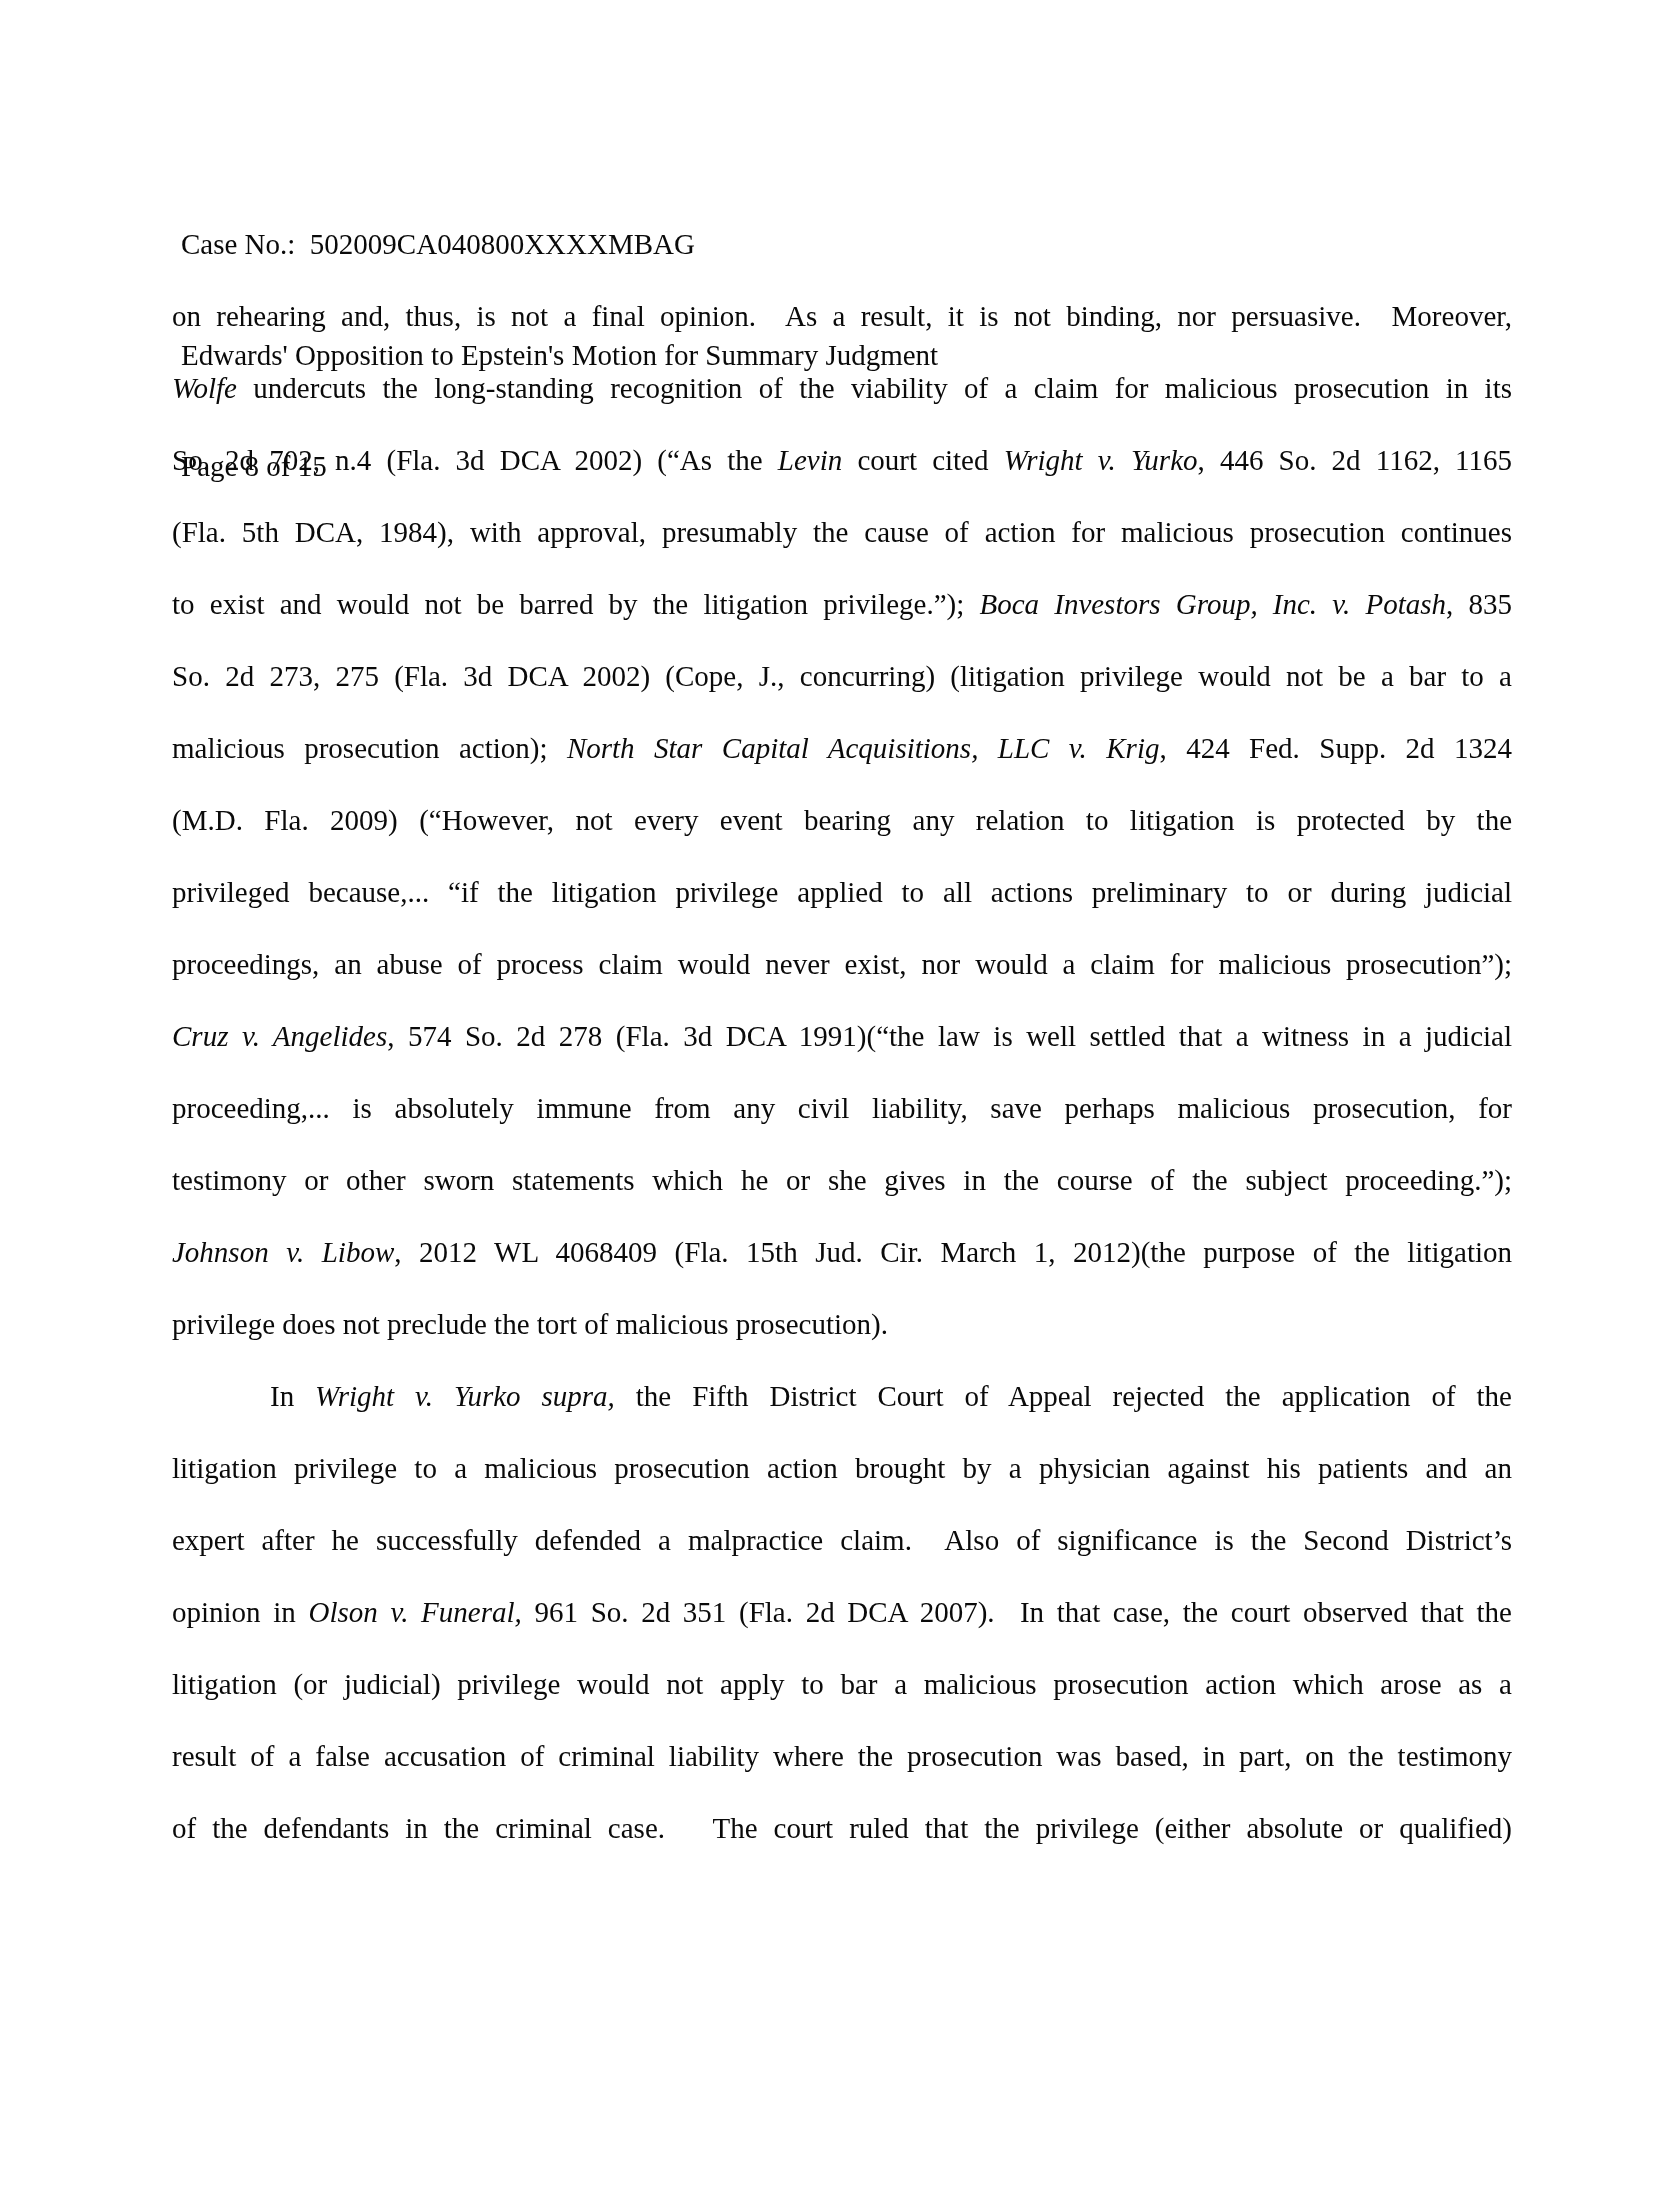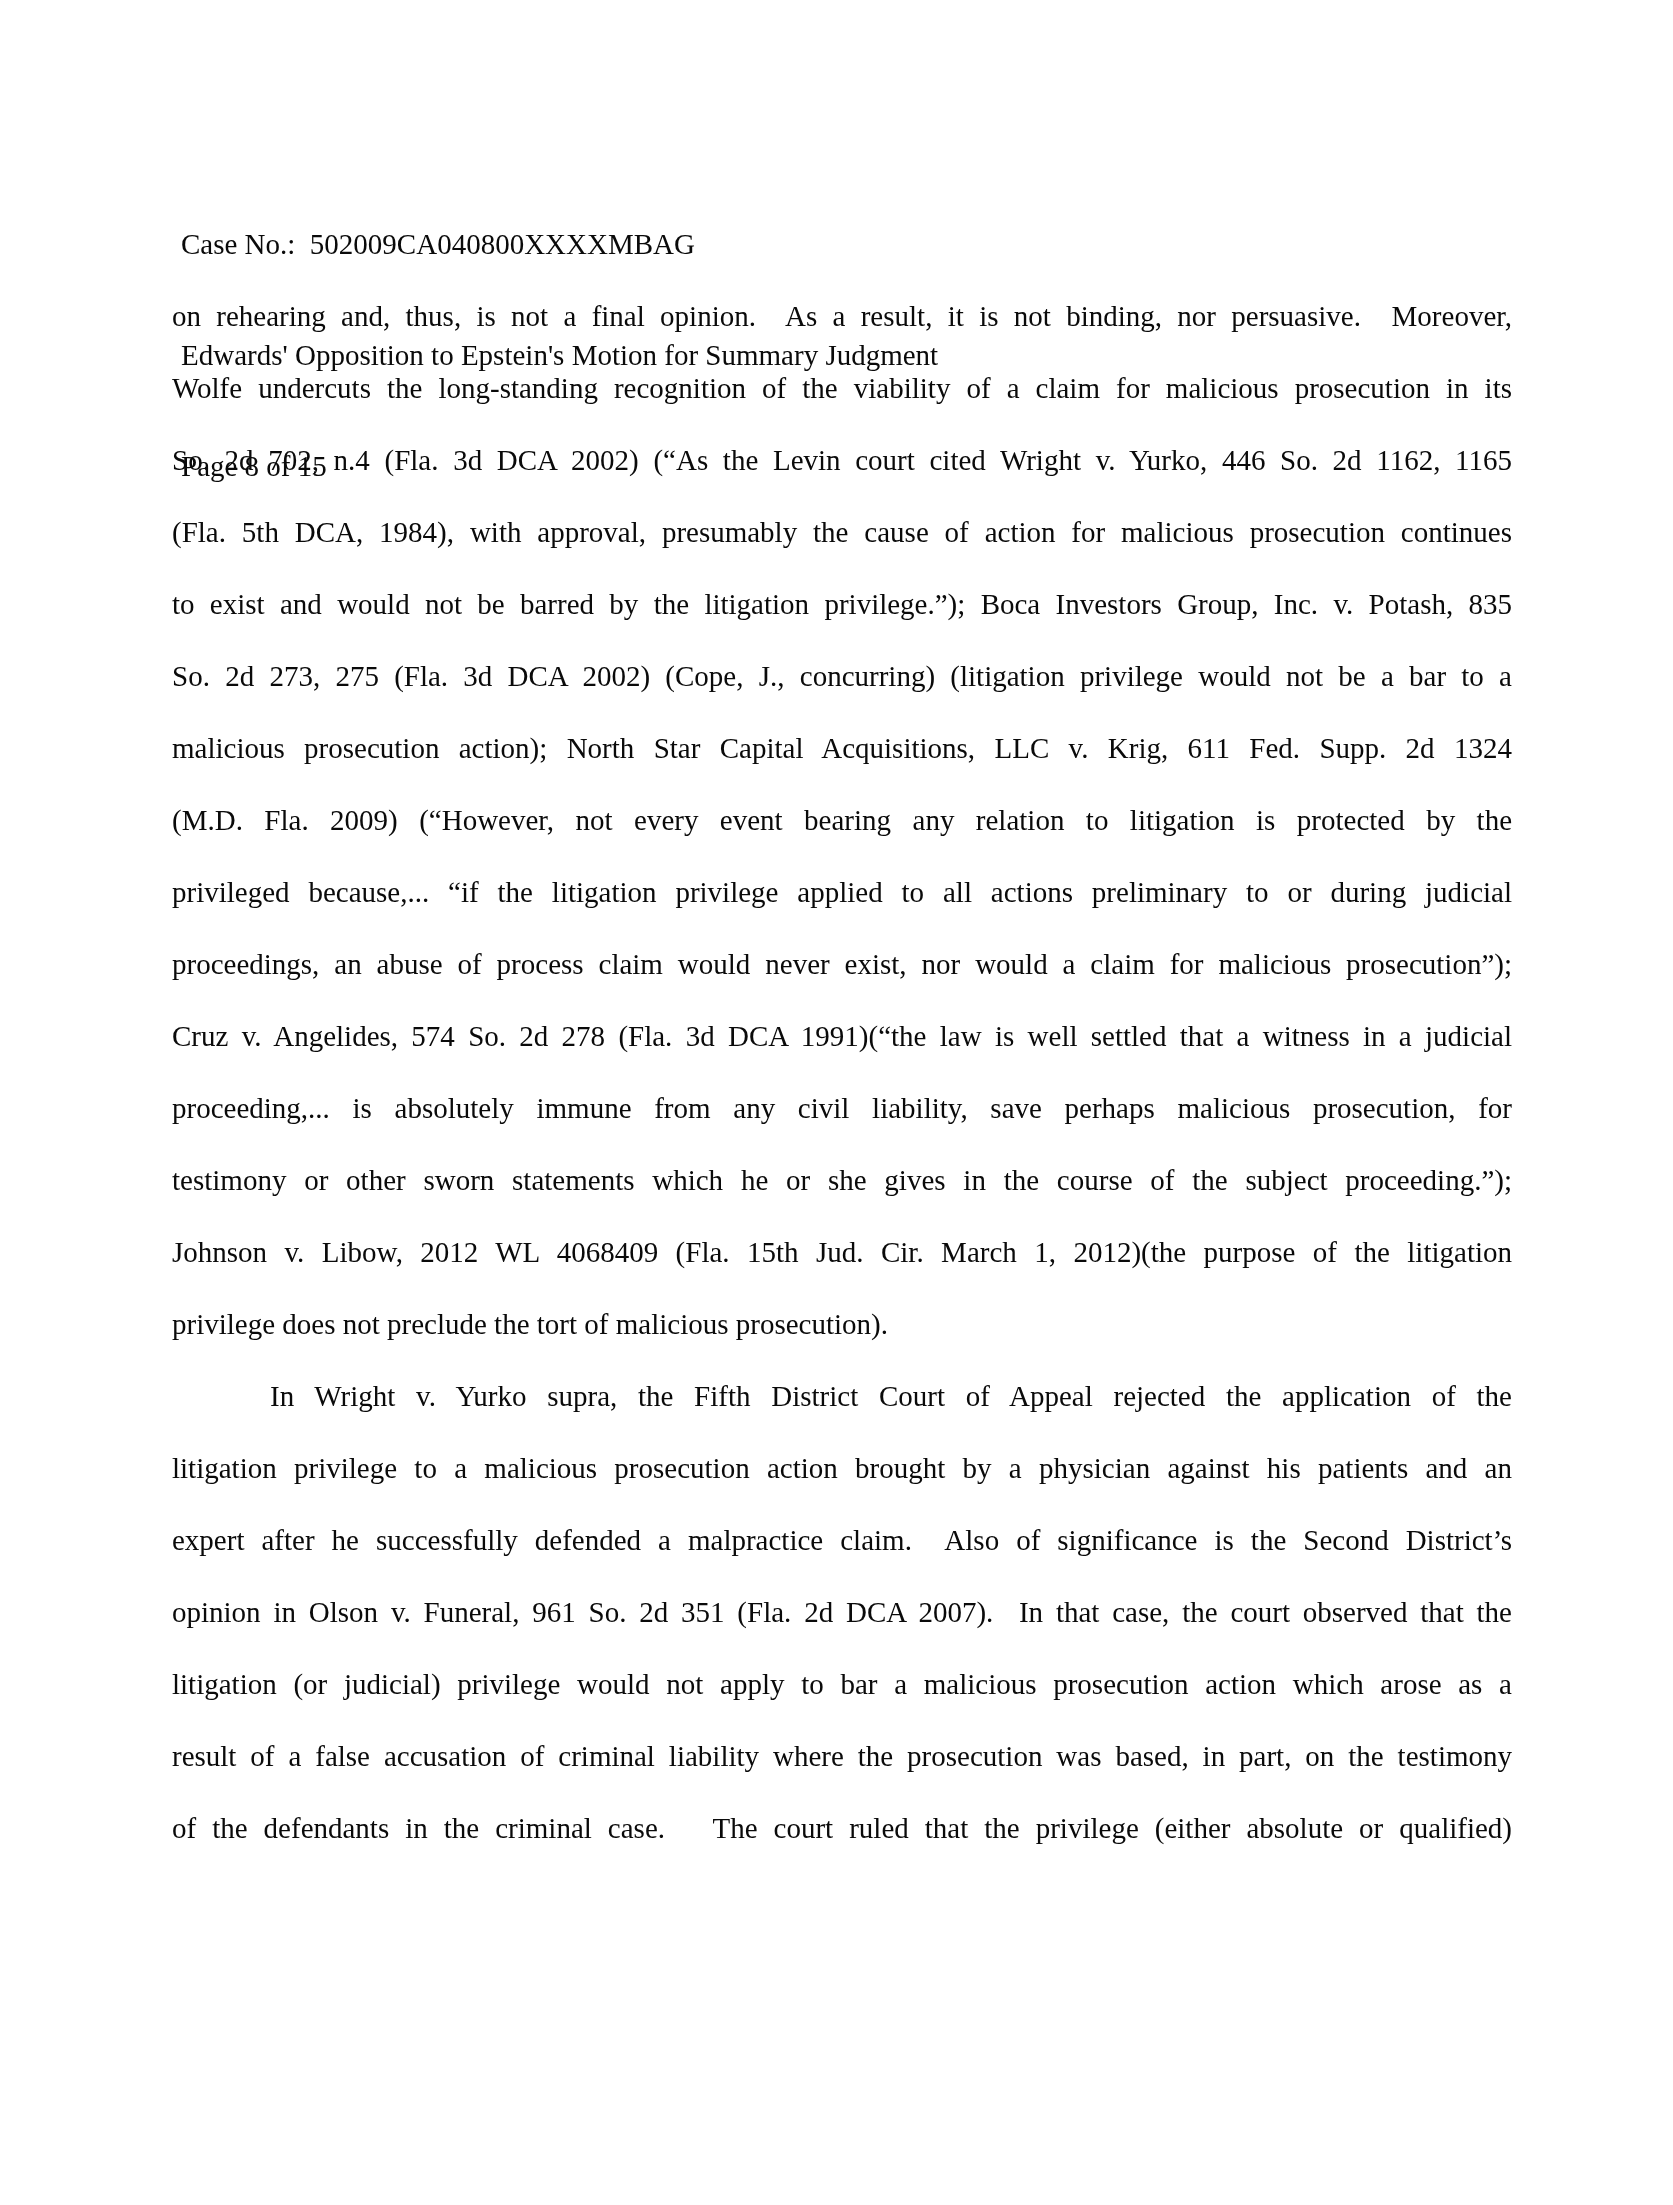--- a/index.html
+++ b/index.html
@@ -42,41 +42,42 @@
     white-space: pre-wrap;
   }
   .line.end {
     text-align: right;
     text-align-last: left;
   }
   .line.indent {
     text-indent: 98px;
   }
   .it {
+    font-style: italic;
   }
 </style>
 </head>
 <body>
 
 <div class="page">
 
   <div class="doc-header">
     <div>Case No.:  502009CA040800XXXXMBAG</div>
     <div>Edwards' Opposition to Epstein's Motion for Summary Judgment</div>
     <div>Page 8 of 15</div>
   </div>
 
   <div class="doc-body">
     <div class="line"><span>on rehearing and, thus, is not a final opinion.  As a result, it is not binding, nor persuasive.  Moreover,</span></div>
     <div class="line"><span class="it">Wolfe</span><span> undercuts the long-standing recognition of the viability of a claim for malicious prosecution in its</span></div>
     <div class="line"><span>So. 2d 702, n.4 (Fla. 3d DCA 2002) (“As the </span><span class="it">Levin</span><span> court cited </span><span class="it">Wright v. Yurko</span><span>, 446 So. 2d 1162, 1165</span></div>
     <div class="line"><span>(Fla. 5th DCA, 1984), with approval, presumably the cause of action for malicious prosecution continues</span></div>
     <div class="line"><span>to exist and would not be barred by the litigation privilege.”); </span><span class="it">Boca Investors Group, Inc. v. Potash</span><span>, 835</span></div>
     <div class="line"><span>So. 2d 273, 275 (Fla. 3d DCA 2002) (Cope, J., concurring) (litigation privilege would not be a bar to a</span></div>
-    <div class="line"><span>malicious prosecution action); </span><span class="it">North Star Capital Acquisitions, LLC v. Krig</span><span>, 611 Fed. Supp. 2d 1324</span></div>
+    <div class="line"><span>malicious prosecution action); </span><span class="it">North Star Capital Acquisitions, LLC v. Krig</span><span>, 424 Fed. Supp. 2d 1324</span></div>
     <div class="line"><span>(M.D. Fla. 2009) (“However, not every event bearing any relation to litigation is protected by the</span></div>
     <div class="line"><span>privileged because,... “if the litigation privilege applied to all actions preliminary to or during judicial</span></div>
     <div class="line"><span>proceedings, an abuse of process claim would never exist, nor would a claim for malicious prosecution”);</span></div>
     <div class="line"><span class="it">Cruz v. Angelides</span><span>, 574 So. 2d 278 (Fla. 3d DCA 1991)(“the law is well settled that a witness in a judicial</span></div>
     <div class="line"><span>proceeding,... is absolutely immune from any civil liability, save perhaps malicious prosecution, for</span></div>
     <div class="line"><span>testimony or other sworn statements which he or she gives in the course of the subject proceeding.”);</span></div>
     <div class="line"><span class="it">Johnson v. Libow</span><span>, 2012 WL 4068409 (Fla. 15th Jud. Cir. March 1, 2012)(the purpose of the litigation</span></div>
     <div class="line end"><span>privilege does not preclude the tort of malicious prosecution).</span></div>
     <div class="line indent"><span>In </span><span class="it">Wright v. Yurko supra,</span><span> the Fifth District Court of Appeal rejected the application of the</span></div>
     <div class="line"><span>litigation privilege to a malicious prosecution action brought by a physician against his patients and an</span></div>

